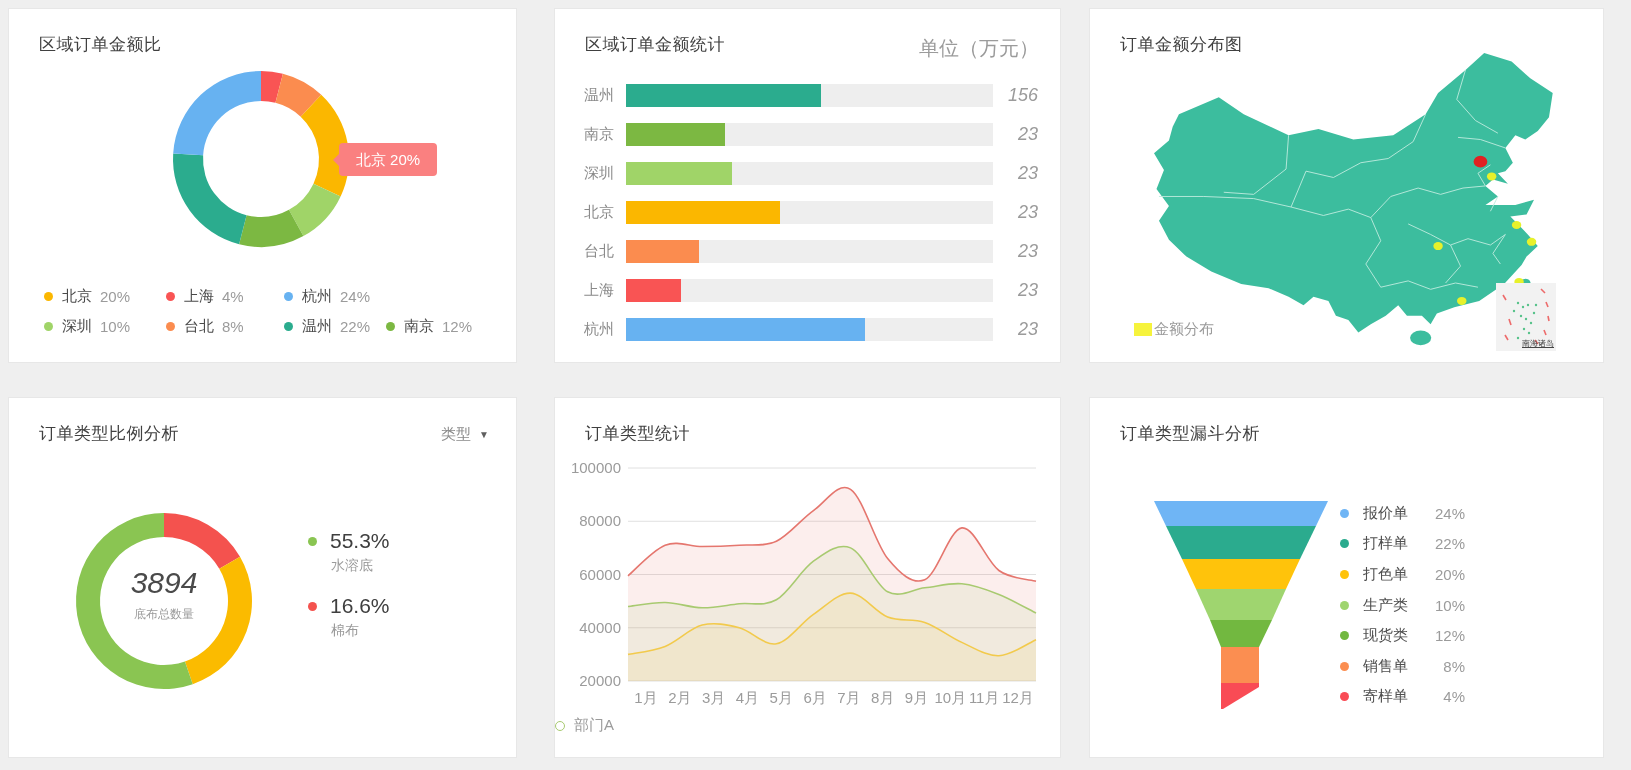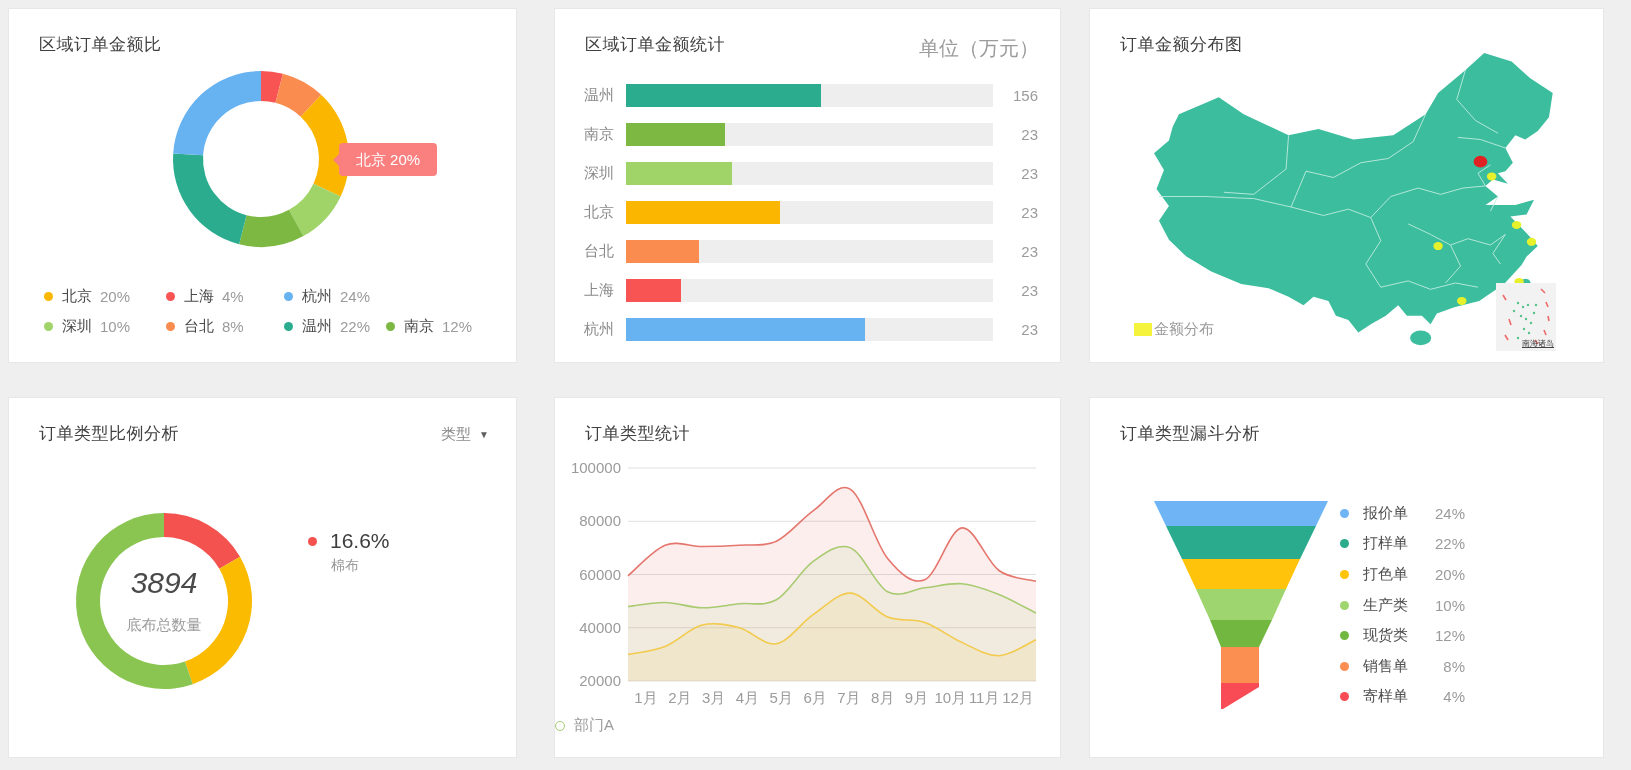--- a/index.html
+++ b/index.html
@@ -26,34 +26,34 @@
   .dot{width:9px;height:9px;border-radius:50%;display:inline-block;flex:none;}
   .d-legend .lname{margin-left:9px;font-size:15px;color:#4a4a4a;}
   .d-legend .lval{margin-left:8px;font-size:15px;color:#9b9b9b;}
   
   .unit{position:absolute;right:21px;top:26px;font-size:20px;color:#9b9b9b;}
   .bar-rows{position:absolute;left:29px;top:75px;width:454px;}
   .bar-row{display:flex;align-items:center;height:23px;margin-bottom:16px;}
   .bar-cat{width:42px;font-size:15px;color:#8a8a8a;flex:none;}
   .bar-track{flex:1;height:23px;background:#eeeeee;position:relative;}
   .bar-fill{position:absolute;left:0;top:0;bottom:0;}
-  .bar-val{width:45px;text-align:right;font-size:15px;color:#9b9b9b;flex:none;}
+  .bar-val{width:45px;text-align:right;font-size:18px;color:#9b9b9b;flex:none;font-style:italic;}
   
   .map-legend{position:absolute;left:44px;top:311px;display:flex;align-items:center;}
   .map-swatch{width:18px;height:13px;flex:none;}
   .map-legend-label{margin-left:2px;font-size:15px;color:#9b9b9b;}
   .inset{position:absolute;left:406px;top:274px;width:60px;height:68px;background:#f2f2f2;}
   .inset-label{position:absolute;right:2px;bottom:2px;font-size:8px;color:#444;text-decoration:underline;}
   
   .dropdown{position:absolute;right:27px;top:27px;display:flex;align-items:center;cursor:pointer;}
   .dropdown-label{font-size:15px;color:#8a8a8a;}
   .dropdown-caret{margin-left:8px;font-size:10px;color:#5f5f5f;}
   .donut-center{position:absolute;left:67px;top:168px;width:176px;text-align:center;}
   .center-value{font-size:30px;color:#4a4a4a;font-style:italic;}
-  .center-label{margin-top:16px;font-size:15px;color:#9b9b9b;}
+  .center-label{margin-top:6px;font-size:12px;color:#9b9b9b;}
   .stats{position:absolute;left:299px;top:130px;}
   .stat{height:65px;}
   .stat-top{display:flex;align-items:center;height:26px;}
   .stat-pct{margin-left:13px;font-size:21px;color:#3f3f3f;}
   .stat-label{margin-left:23px;margin-top:3px;font-size:14px;color:#9b9b9b;}
   
   .l-legend{position:absolute;left:0;top:318px;width:100%;display:flex;justify-content:center;gap:38px;flex-direction:column;}
   .l-item{display:flex;align-items:center;font-size:15px;color:#9b9b9b;}
   .ring{width:8px;height:8px;border-radius:50%;border:1.6px solid;background:#fff;display:inline-block;margin-right:9px;flex:none;}
   
@@ -261,20 +261,27 @@
         <path d="M231.0252607129695,158.68115825605304 A88,88 0 0 1 183.76614660963492,286.16555061582284 L175.9208338979163,263.4840368115075 A64,64 0 0 0 210.29109870034148,170.76811509531132 Z" fill="#FBBB00"></path>
         <path d="M183.76614660963492,286.16555061582284 A88,88 0 1 1 154.99999999999997,115 L155,139 A64,64 0 1 0 175.9208338979163,263.4840368115075 Z" fill="#8AC552"></path>
       </svg>
     <div class="donut-center">
       <div class="center-value">3894</div>
       <div class="center-label">底布总数量</div>
     </div>
     <div class="stats" id="stats4">
         <div class="stat">
           <div class="stat-top">
+            <span class="dot" style="background: rgb(138, 197, 82);"></span>
+            <span class="stat-pct">55.3%</span>
+          </div>
+          <div class="stat-label">水溶底</div>
+        </div>
+        <div class="stat">
+          <div class="stat-top">
             <span class="dot" style="background: rgb(244, 82, 78);"></span>
             <span class="stat-pct">16.6%</span>
           </div>
           <div class="stat-label">棉布</div>
         </div>
       </div>
   </div>
 
   <div class="card" id="card5">
     <div class="card-title">订单类型统计</div>

